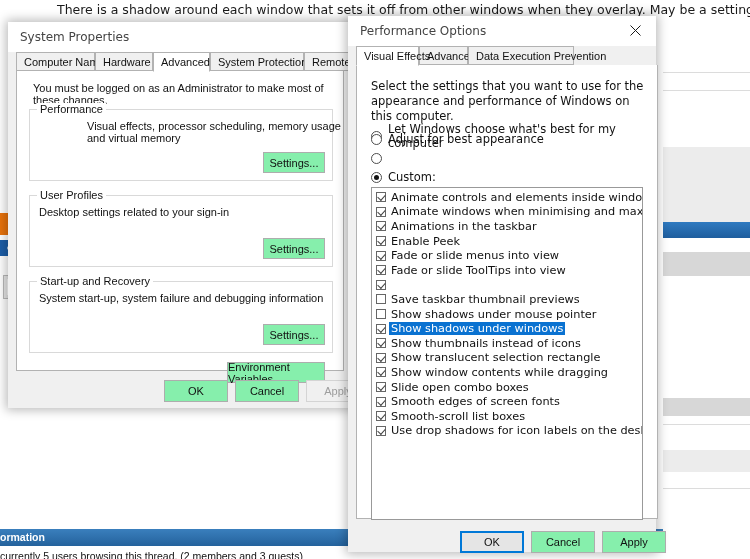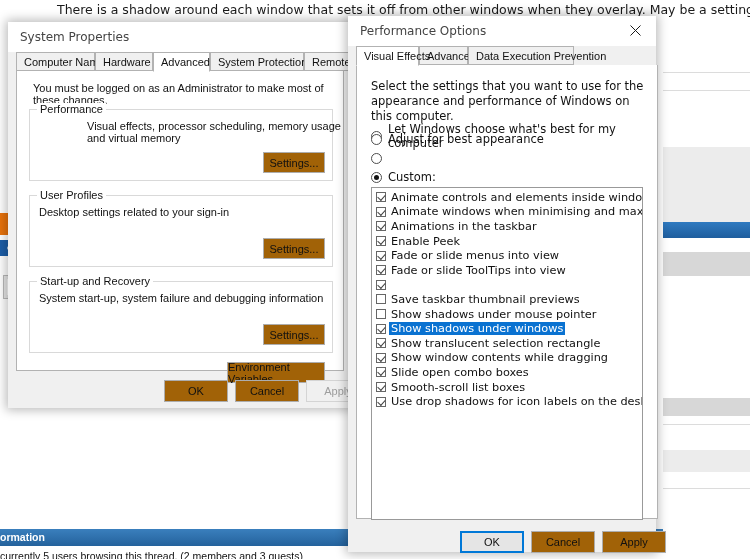--- a/index.html
+++ b/index.html
@@ -62,21 +62,21 @@
      font-size:11px;color:#111;border:1px solid #b2b2b2;background:#f0f0f0;
      box-sizing:border-box;white-space:nowrap;}
   .tab.active{background:#fff;border-bottom:1px solid #fff;z-index:3;height:20px;}
 
   
   .groupbox{position:absolute;border:1px solid #d9d9d9;box-sizing:border-box;}
   .group-label{position:absolute;background:#fff;padding:0 3px;font-size:11px;color:#111;}
   .grp-text{position:absolute;font-size:11px;color:#111;}
 
   
-  .btn{position:absolute;background:#a16207;border:1px solid #adadad;
+  .btn{position:absolute;background:#86efac;border:1px solid #adadad;
      font-size:11px;color:#111;display:flex;align-items:center;justify-content:center;
      box-sizing:border-box;font-family:"Liberation Sans",sans-serif;}
   .btn.disabled{color:#9d9d9d;background:#f0f0f0;border-color:#d4d4d4;}
   .btn.default{border:2px solid #0078d7;background:#e5e5e5;}
 
   
   #sysprops{left:8px;top:22px;width:344px;height:386px;}
   #sysprops .titlebar{height:30px;}
   #sysprops-body{position:absolute;left:0;top:30px;right:0;bottom:0;background:#f0f0f0;}
   #sp-page{position:absolute;left:8px;top:19px;width:328px;height:300px;background:#fff;
@@ -249,29 +249,37 @@
             <div class="cb-row">
               <span class="cb"></span>
               <span class="lbl">Show shadows under mouse pointer</span>
             </div>
             <div class="cb-row selected">
               <span class="cb checked"></span>
               <span class="lbl">Show shadows under windows</span>
             </div>
             <div class="cb-row">
               <span class="cb checked"></span>
+              <span class="lbl">Show thumbnails instead of icons</span>
+            </div>
+            <div class="cb-row">
+              <span class="cb checked"></span>
               <span class="lbl">Show translucent selection rectangle</span>
             </div>
             <div class="cb-row">
               <span class="cb checked"></span>
               <span class="lbl">Show window contents while dragging</span>
             </div>
             <div class="cb-row">
               <span class="cb checked"></span>
               <span class="lbl">Slide open combo boxes</span>
+            </div>
+            <div class="cb-row">
+              <span class="cb checked"></span>
+              <span class="lbl">Smooth edges of screen fonts</span>
             </div>
             <div class="cb-row">
               <span class="cb checked"></span>
               <span class="lbl">Smooth-scroll list boxes</span>
             </div>
             <div class="cb-row">
               <span class="cb checked"></span>
               <span class="lbl">Use drop shadows for icon labels on the desktop</span>
             </div>
           </div>

